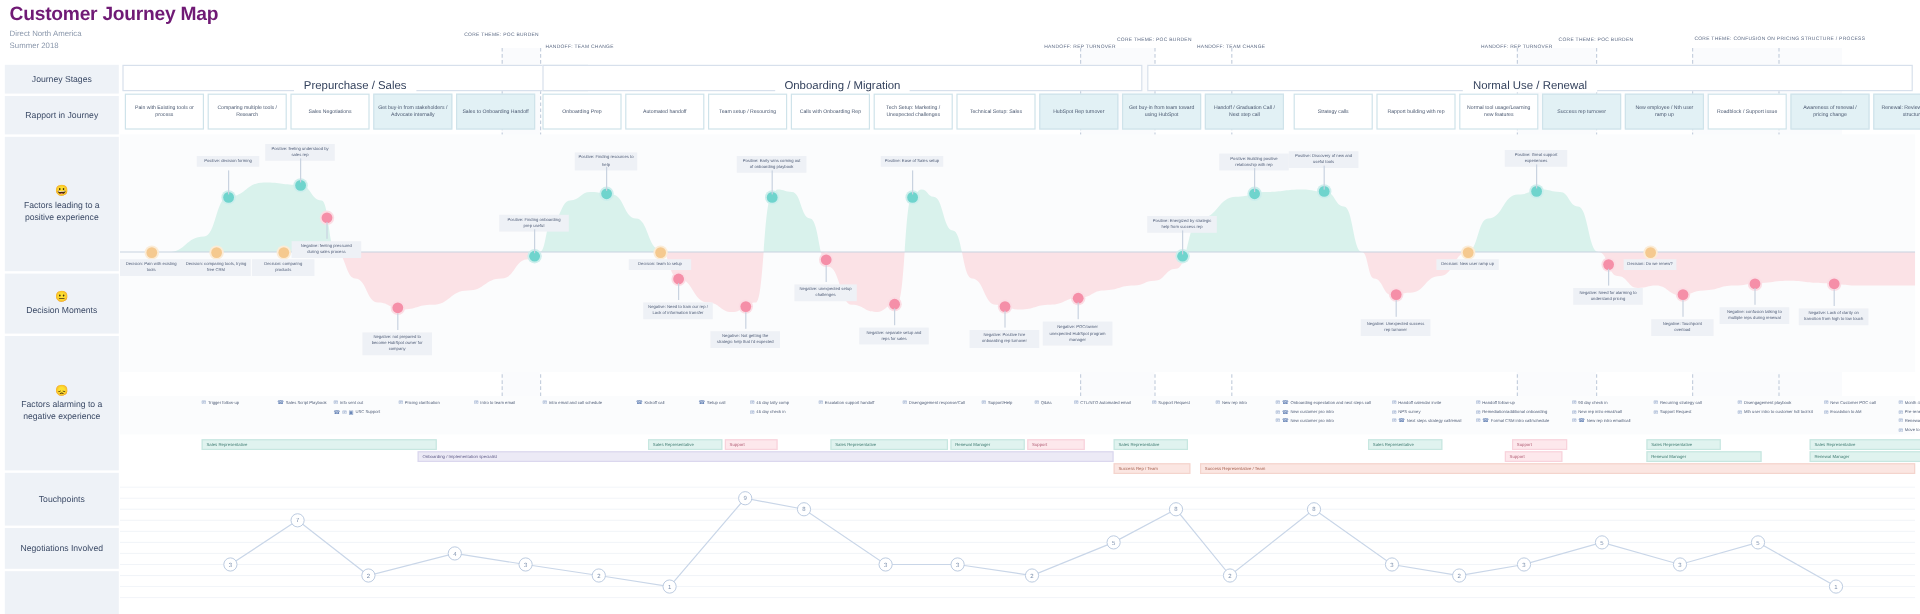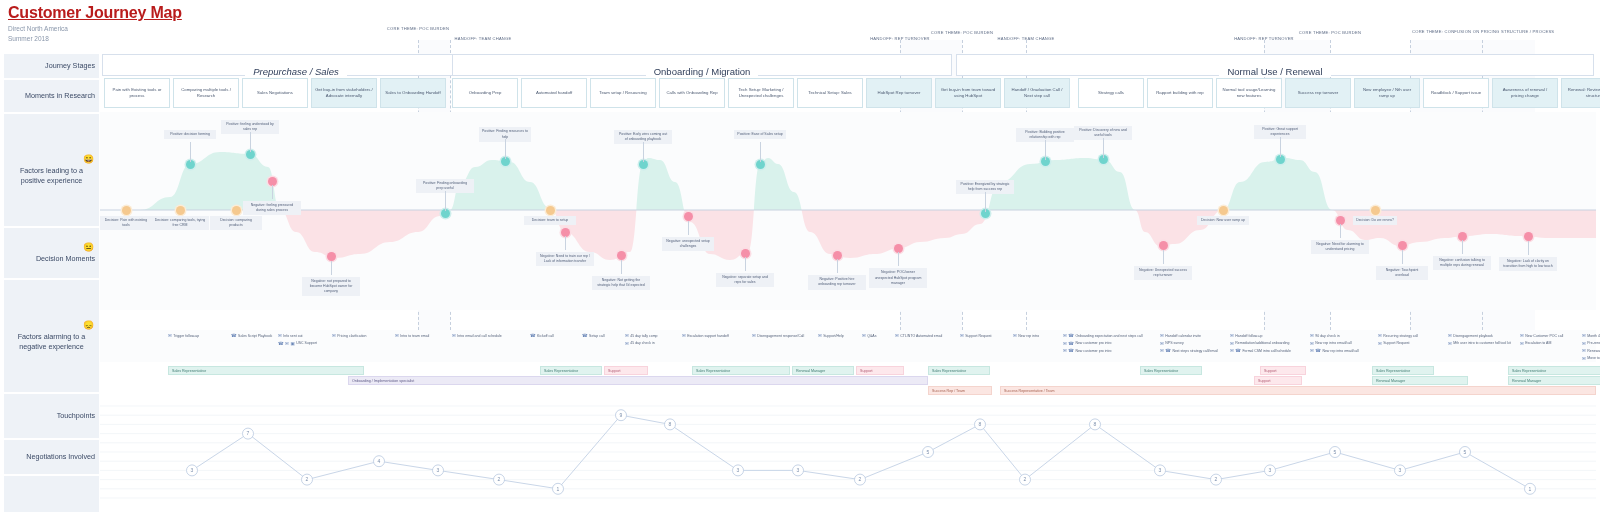--- a/index.html
+++ b/index.html
@@ -3,27 +3,27 @@
 <meta charset="utf-8">
 <style>
   * { box-sizing: border-box; margin:0; padding:0; }
   html,body{ width:1600px; height:512px; overflow:hidden; background:#ffffff;
     font-family:"Liberation Sans", sans-serif; }
 
   .page{ position:relative; width:1600px; height:512px; }
 
   
   .hdr{ position:absolute; left:8px; top:4px; }
-  .hdr h1{ font-size:16px; font-weight:bold; color:#b91c1c; letter-spacing:-0.2px;text-decoration:underline; }
+  .hdr h1{ font-size:16px; font-weight:bold; color:#701a75; letter-spacing:-0.2px; }
   .hdr .sub{ font-size:6.5px; color:#8a97ab; line-height:1.55; margin-top:2px; }
 
   
   .side{ position:absolute; left:4px; top:54px; width:95px; }
   .side-cell{ background:#eef2f7; margin-bottom:2px; display:flex; flex-direction:column;
-    align-items:flex-end; justify-content:center; color:#3b4a66; font-size:7.2px;
+    align-items:center; justify-content:center; color:#3b4a66; font-size:7.2px;
     text-align:center; line-height:1.35; padding:2px 4px; }
   .side-cell .ico{ font-size:9px; line-height:1; margin-bottom:2px; }
 
   
   .grid{ position:absolute; left:100px; top:0px; width:1496px; height:512px; }
 
   
   .theme{ position:absolute; font-size:4.1px; color:#5d6b85; letter-spacing:.25px;
     text-align:center; line-height:1.4; white-space:nowrap; }
   .vline{ position:absolute; border-left:1px dashed #c6d0de; }
@@ -88,21 +88,21 @@
       <div>Direct North America</div>
       <div>Summer 2018</div>
     </div>
   </div>
 
   <div class="side" id="sidebar">
       <div class="side-cell" style="height: 24px;">
         <div>Journey Stages</div>
       </div>
       <div class="side-cell" style="height: 32px;">
-        <div>Moments in Research</div>
+        <div>Rapport in Journey</div>
       </div>
       <div class="side-cell" style="height: 112px;">
         <div class="ico">😀</div>
         <div>Factors leading to a positive experience</div>
       </div>
       <div class="side-cell" style="height: 50px;">
         <div class="ico">😐</div>
         <div>Decision Moments</div>
       </div>
       <div class="side-cell" style="height: 112px;">
@@ -144,21 +144,21 @@
         <div class="vline" style="left: 800px; top: 40px; height: 290px;"></div>
         <div class="vline" style="left: 862px; top: 40px; height: 290px;"></div>
         <div class="vline" style="left: 926px; top: 40px; height: 290px;"></div>
         <div class="vline" style="left: 1164px; top: 40px; height: 290px;"></div>
         <div class="vline" style="left: 1230px; top: 40px; height: 290px;"></div>
         <div class="vline" style="left: 1310px; top: 40px; height: 290px;"></div>
         <div class="vline" style="left: 1382px; top: 40px; height: 290px;"></div>
       </div>
 
     <div class="stage-row" id="stages">
-        <div class="stage" style="left: 2px; width: 388px; font-style: italic;">
+        <div class="stage" style="left: 2px; width: 388px;">
           <span>Prepurchase / Sales</span>
         </div>
         <div class="stage" style="left: 856px; width: 638px;">
           <span>Normal Use / Renewal</span>
         </div>
         <div class="stage" style="left: 352px; width: 500px;">
           <span>Onboarding / Migration</span>
         </div>
       </div>
 

